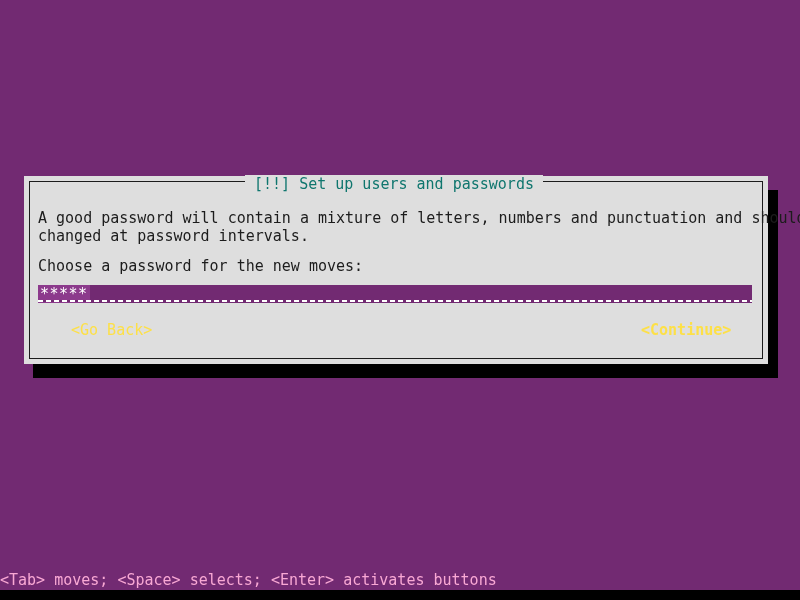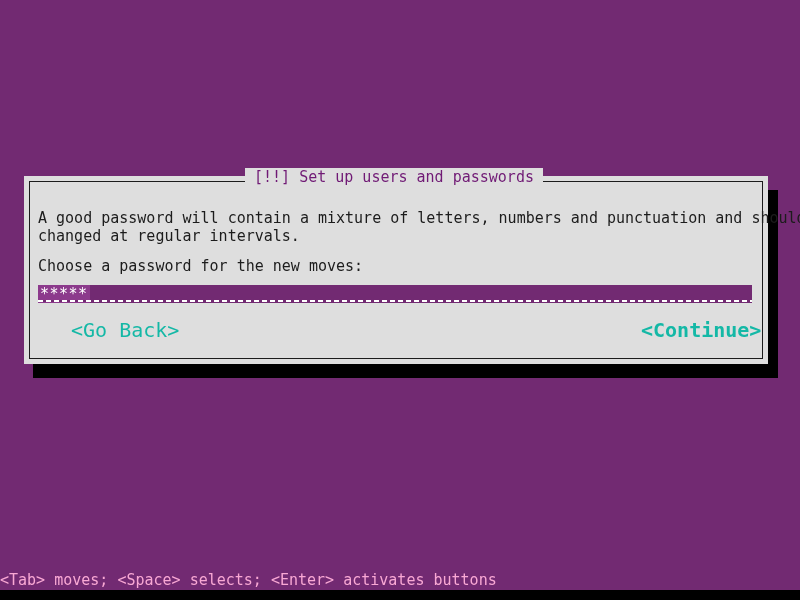--- a/index.html
+++ b/index.html
@@ -74,26 +74,26 @@
     width: 734px;
     height: 178px;
     border: 1px solid #1c1c1c;
     box-sizing: border-box;
   }
 
   
   #dialog-title {
     position: absolute;
     left: 245px;
-    top: 168px;
+    top: 175px;
     height: 18px;
     line-height: 18px;
     padding: 0 9px;
     background: #dedede;
-    color: #701a75;
+    color: #0f766e;
     font-size: 15px;
     white-space: pre;
   }
 
   
   .body-line {
     position: absolute;
     left: 38px;
     color: #1c1c1c;
     font-size: 15px;
@@ -137,22 +137,22 @@
       to right,
       #ffffff 0px, #ffffff 5px,
       #722a72 5px, #722a72 8px
     );
   }
 
   
   .dlg-button {
     position: absolute;
     top: 321px;
-    color: #14b8a6;
-    font-size: 20px;
+    color: #fde047;
+    font-size: 15px;
     line-height: 19px;
     white-space: pre;
     background: transparent;
     border: none;
     padding: 0;
     font-family: inherit;
     cursor: default;
   }
   #go-back-button  { left: 71px; }
   #continue-button { left: 641px; font-weight: bold; }
@@ -165,21 +165,21 @@
   <div id="dialog-shadow"></div>
 
   <div id="dialog">
     <div id="dialog-inner"></div>
   </div>
 
   <div id="dialog-title">[!!] Set up users and passwords</div>
 
   <div class="body-line" id="body-l1">A good password will contain a mixture of letters, numbers and punctuation and should be</div>
 
-  <div class="body-line" id="body-l2">changed at regular intervals.</div>
+  <div class="body-line" id="body-l2">changed at password intervals.</div>
 
   <div class="body-line" id="prompt">Choose a password for the new moves:</div>
 
   <div id="password-field">
     <span id="password-value">*****</span>
   </div>
   <div id="password-underline"></div>
 
   <div class="dlg-button" id="go-back-button">&lt;Go Back&gt;</div>
 

